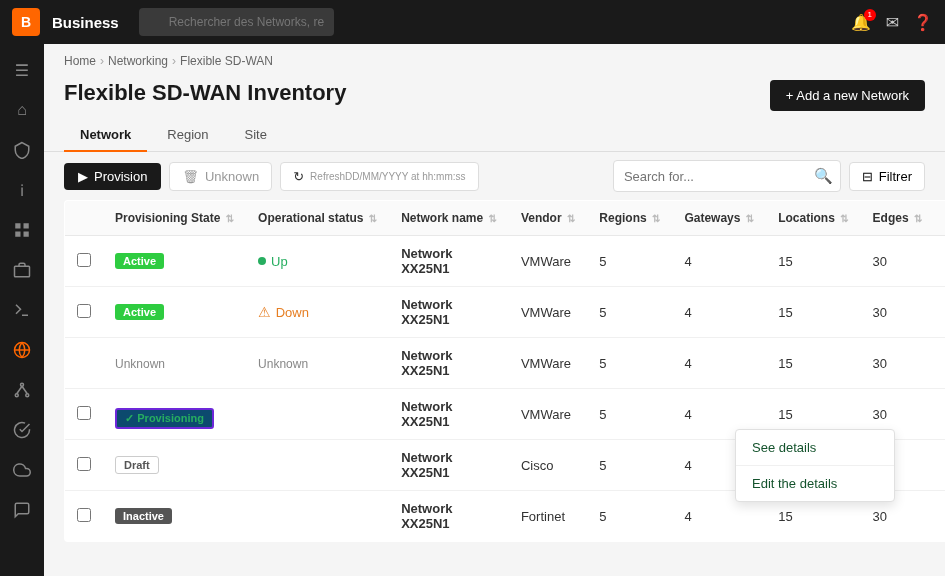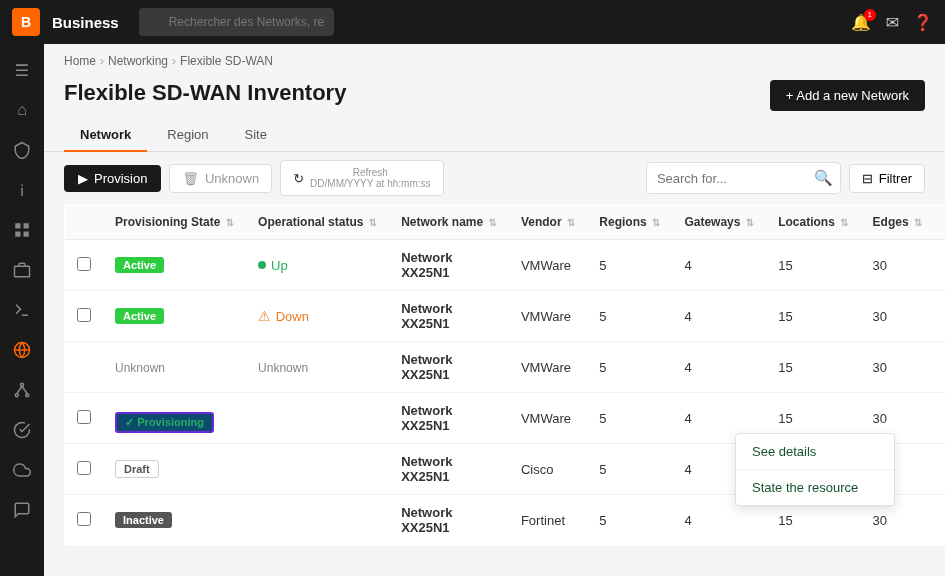--- a/index.html
+++ b/index.html
@@ -222,21 +222,21 @@
       color: #333;
       border: 1px solid #ddd;
       border-radius: 4px;
       padding: 6px 12px;
       font-size: 13px;
       cursor: pointer;
       display: flex;
       align-items: center;
       gap: 6px;
     }
-    .refresh-info { font-size: 10px; color: #999; display: flex; flex-direction: column; }
+    .refresh-info { font-size: 10px; color: #999; display: flex; flex-direction: row; }
     .toolbar-spacer { flex: 1; }
     .filter-btn {
       background: white;
       border: 1px solid #ddd;
       border-radius: 4px;
       padding: 6px 12px;
       font-size: 13px;
       cursor: pointer;
       display: flex; align-items: center; gap: 6px;
     }
@@ -330,21 +330,21 @@
       align-items: center;
       position: relative;
     }
     .search-area input {
       border: 1px solid #ddd;
       border-radius: 4px;
       height: 32px;
       padding: 0 36px 0 10px;
       font-size: 13px;
       background: white;
-      width: 195px;
+      width: 228px;
       color: #333;
       outline: none;
     }
     .search-area .s-btn {
       position: absolute;
       right: 8px;
       background: none;
       border: none;
       cursor: pointer;
       color: #ff6600;
@@ -579,19 +579,19 @@
                 <td>15</td>
                 <td>30</td>
                 <td></td>
               </tr>
             </tbody>
         </table>
 
         <div class="context-menu">
           <div class="context-menu-item">See details</div>
           <div class="context-menu-sep"></div>
-          <div class="context-menu-item">State the resource</div>
+          <div class="context-menu-item">Edit the details</div>
         </div>
       </div>
     </div>
 
   </div>
 </div>
 
 </body></html>

